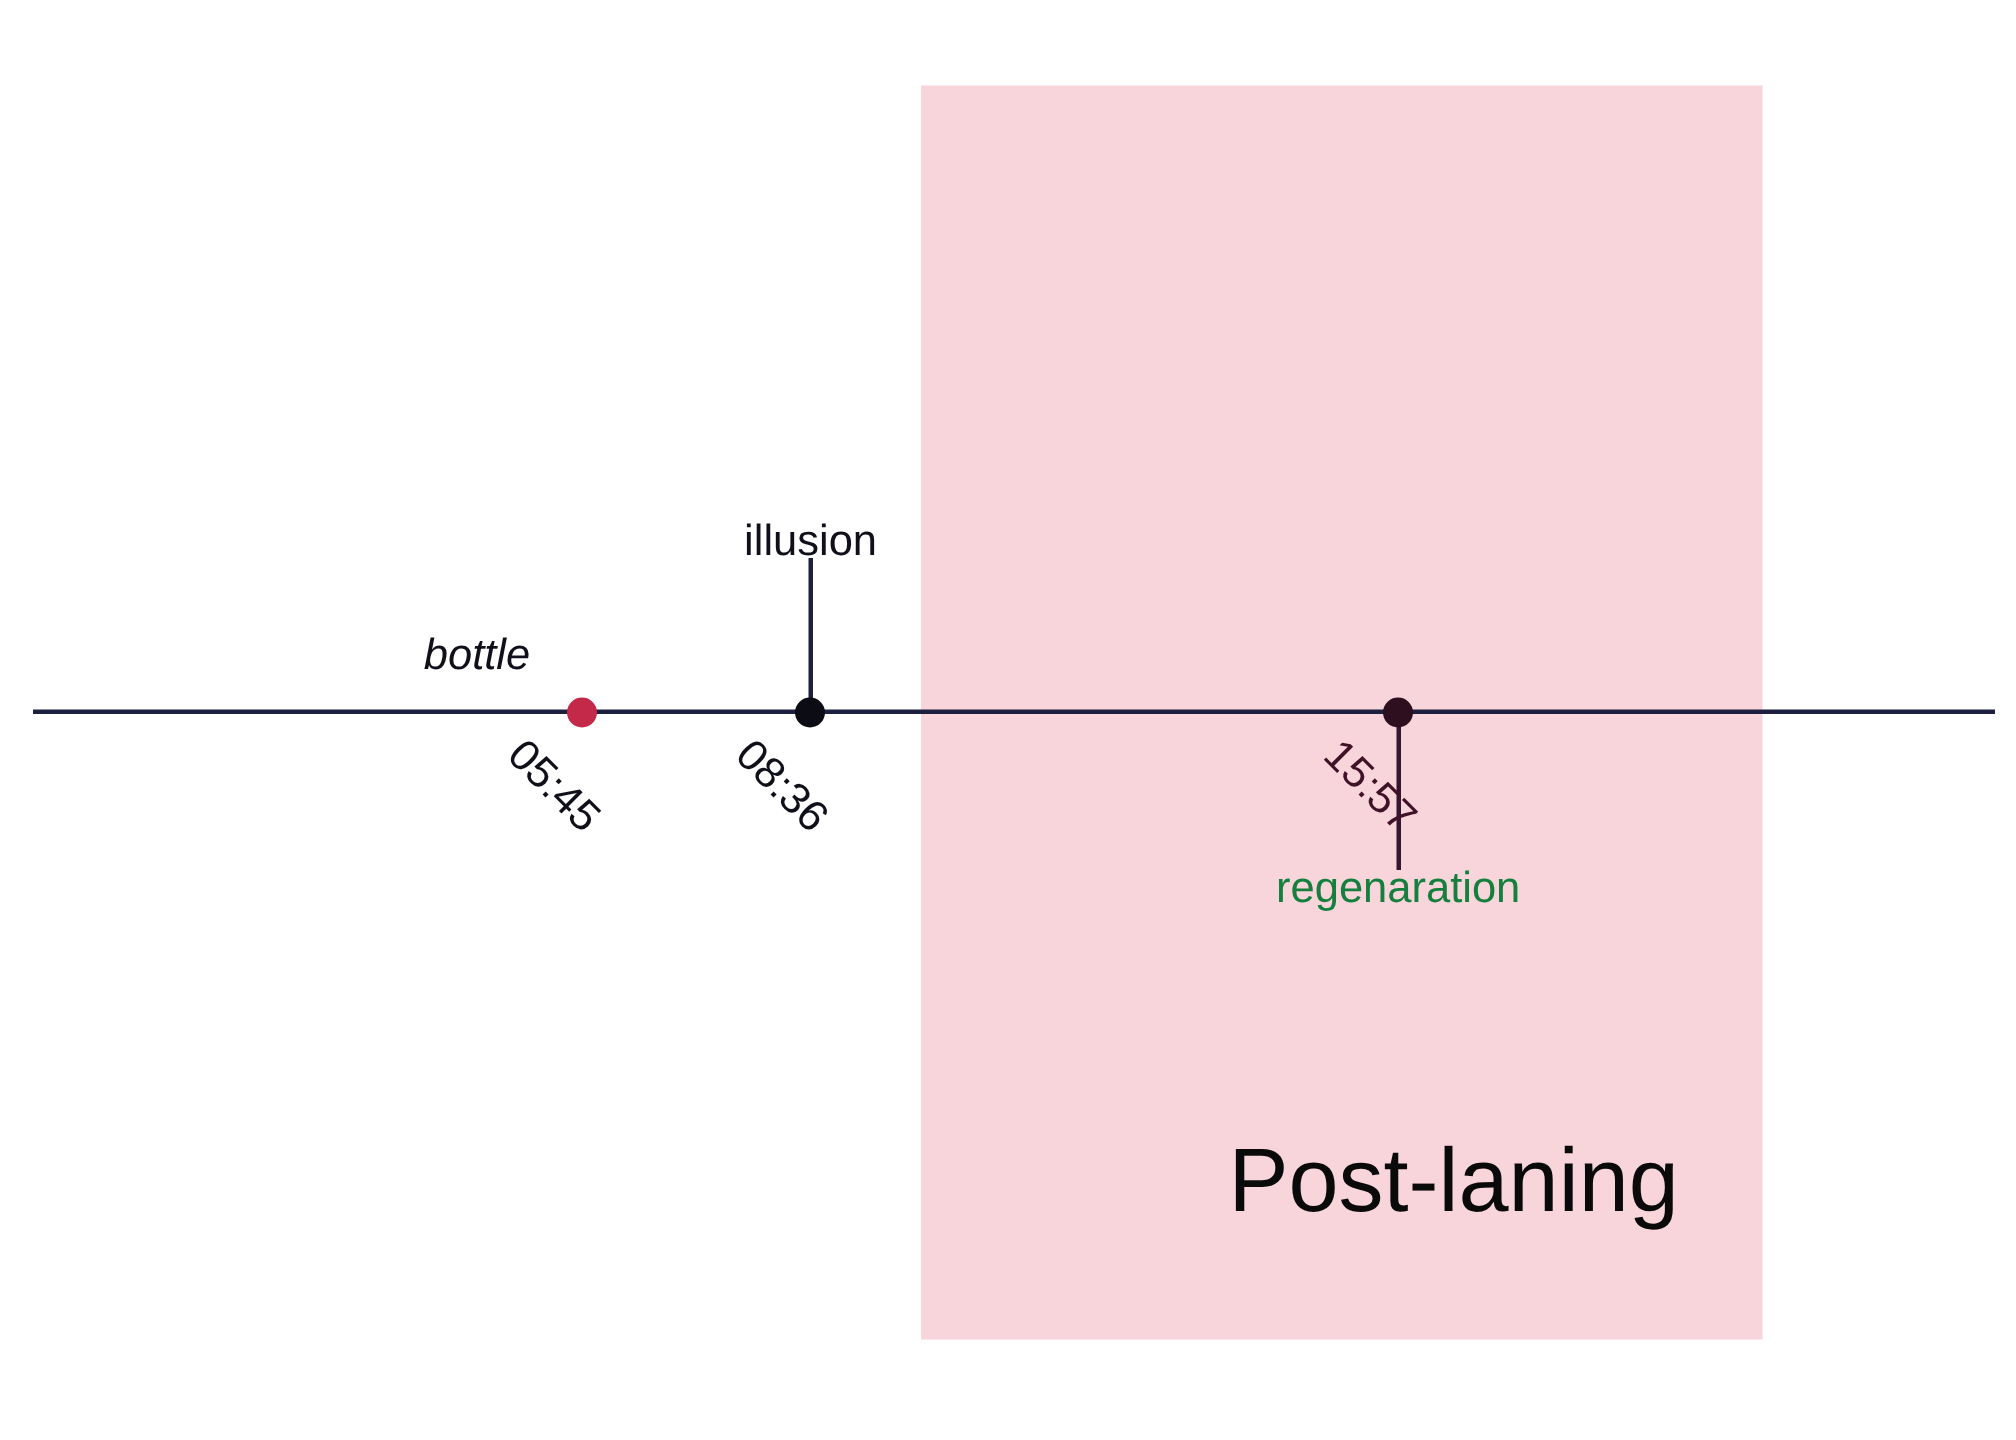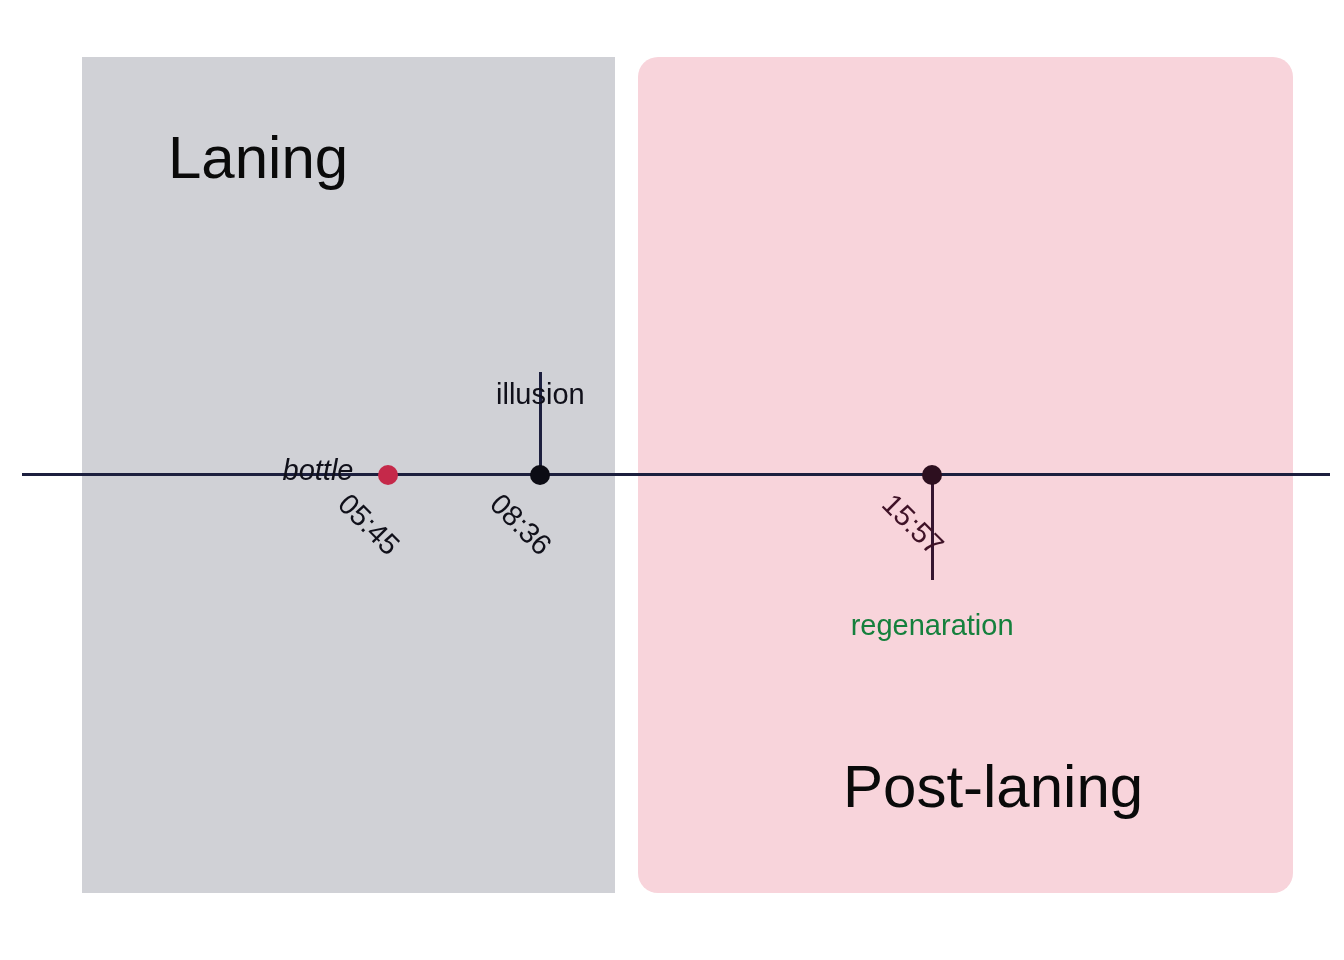--- a/index.html
+++ b/index.html
@@ -6,21 +6,21 @@
   .canvas {
     position: relative;
     width: 1344px;
     height: 960px;
     background: #ffffff;
     overflow: hidden;
     font-family: "Liberation Sans", sans-serif;
   }
   .phase { position: absolute; top: 57px; height: 836px; }
   .phase-laning { left: 82px; width: 533px; }
-  .phase-post-laning { left: 638px; width: 655px; border-radius: 20px; }
+  .phase-post-laning { left: 614px; width: 561px; }
   .phase-label {
     position: absolute;
     font-size: 60px;
     line-height: 1;
     color: #0a0a0a;
     white-space: nowrap;
   }
   .phase-laning .phase-label { left: 86px; top: 71px; }
   .phase-post-laning .phase-label { left: 205px; top: 700px; }
   .axis-line {
@@ -37,39 +37,35 @@
     height: 20px;
     border-radius: 50%;
     z-index: 3;
   }
   .event-label {
     position: absolute;
     font-size: 29px;
     line-height: 1.1;
     white-space: nowrap;
     z-index: 2;
-    margin-top: 33px;
   }
   .time-label {
     position: absolute;
     font-size: 29px;
     line-height: 1.1;
     white-space: nowrap;
     transform-origin: 0 0;
     transform: rotate(45deg);
     z-index: 2;
   }
 </style>
 </head>
 <body>
 
 <div class="canvas">
-  <div class="phase phase-laning" style="background: rgb(208, 209, 214);">
-    <div class="phase-label" style="color: rgb(10, 10, 10);">Laning</div>
-  </div>
   <div class="phase phase-post-laning" style="background: rgb(248, 212, 219);">
     <div class="phase-label" style="color: rgb(10, 10, 10);">Post-laning</div>
   </div>
   <div class="axis-line" style="background: rgb(28, 31, 62);"></div>
   <div id="events-layer">
       <div class="dot" style="left: 378.475px; top: 465px; background: rgb(197, 41, 74);"></div>
       <div class="event-label" style="color: rgb(16, 16, 26); left: 353.475px; top: 422px; transform: translateX(-100%); font-style: italic;">bottle</div>
       <div class="time-label" style="color: rgb(16, 16, 26); left: 354.475px; top: 488px;">05:45</div>
       <div class="stem" style="left: 538.88px; top: 372px; height: 103px; background: rgb(28, 31, 62);"></div>
       <div class="dot" style="left: 530.38px; top: 465px; background: rgb(12, 12, 20);"></div>

